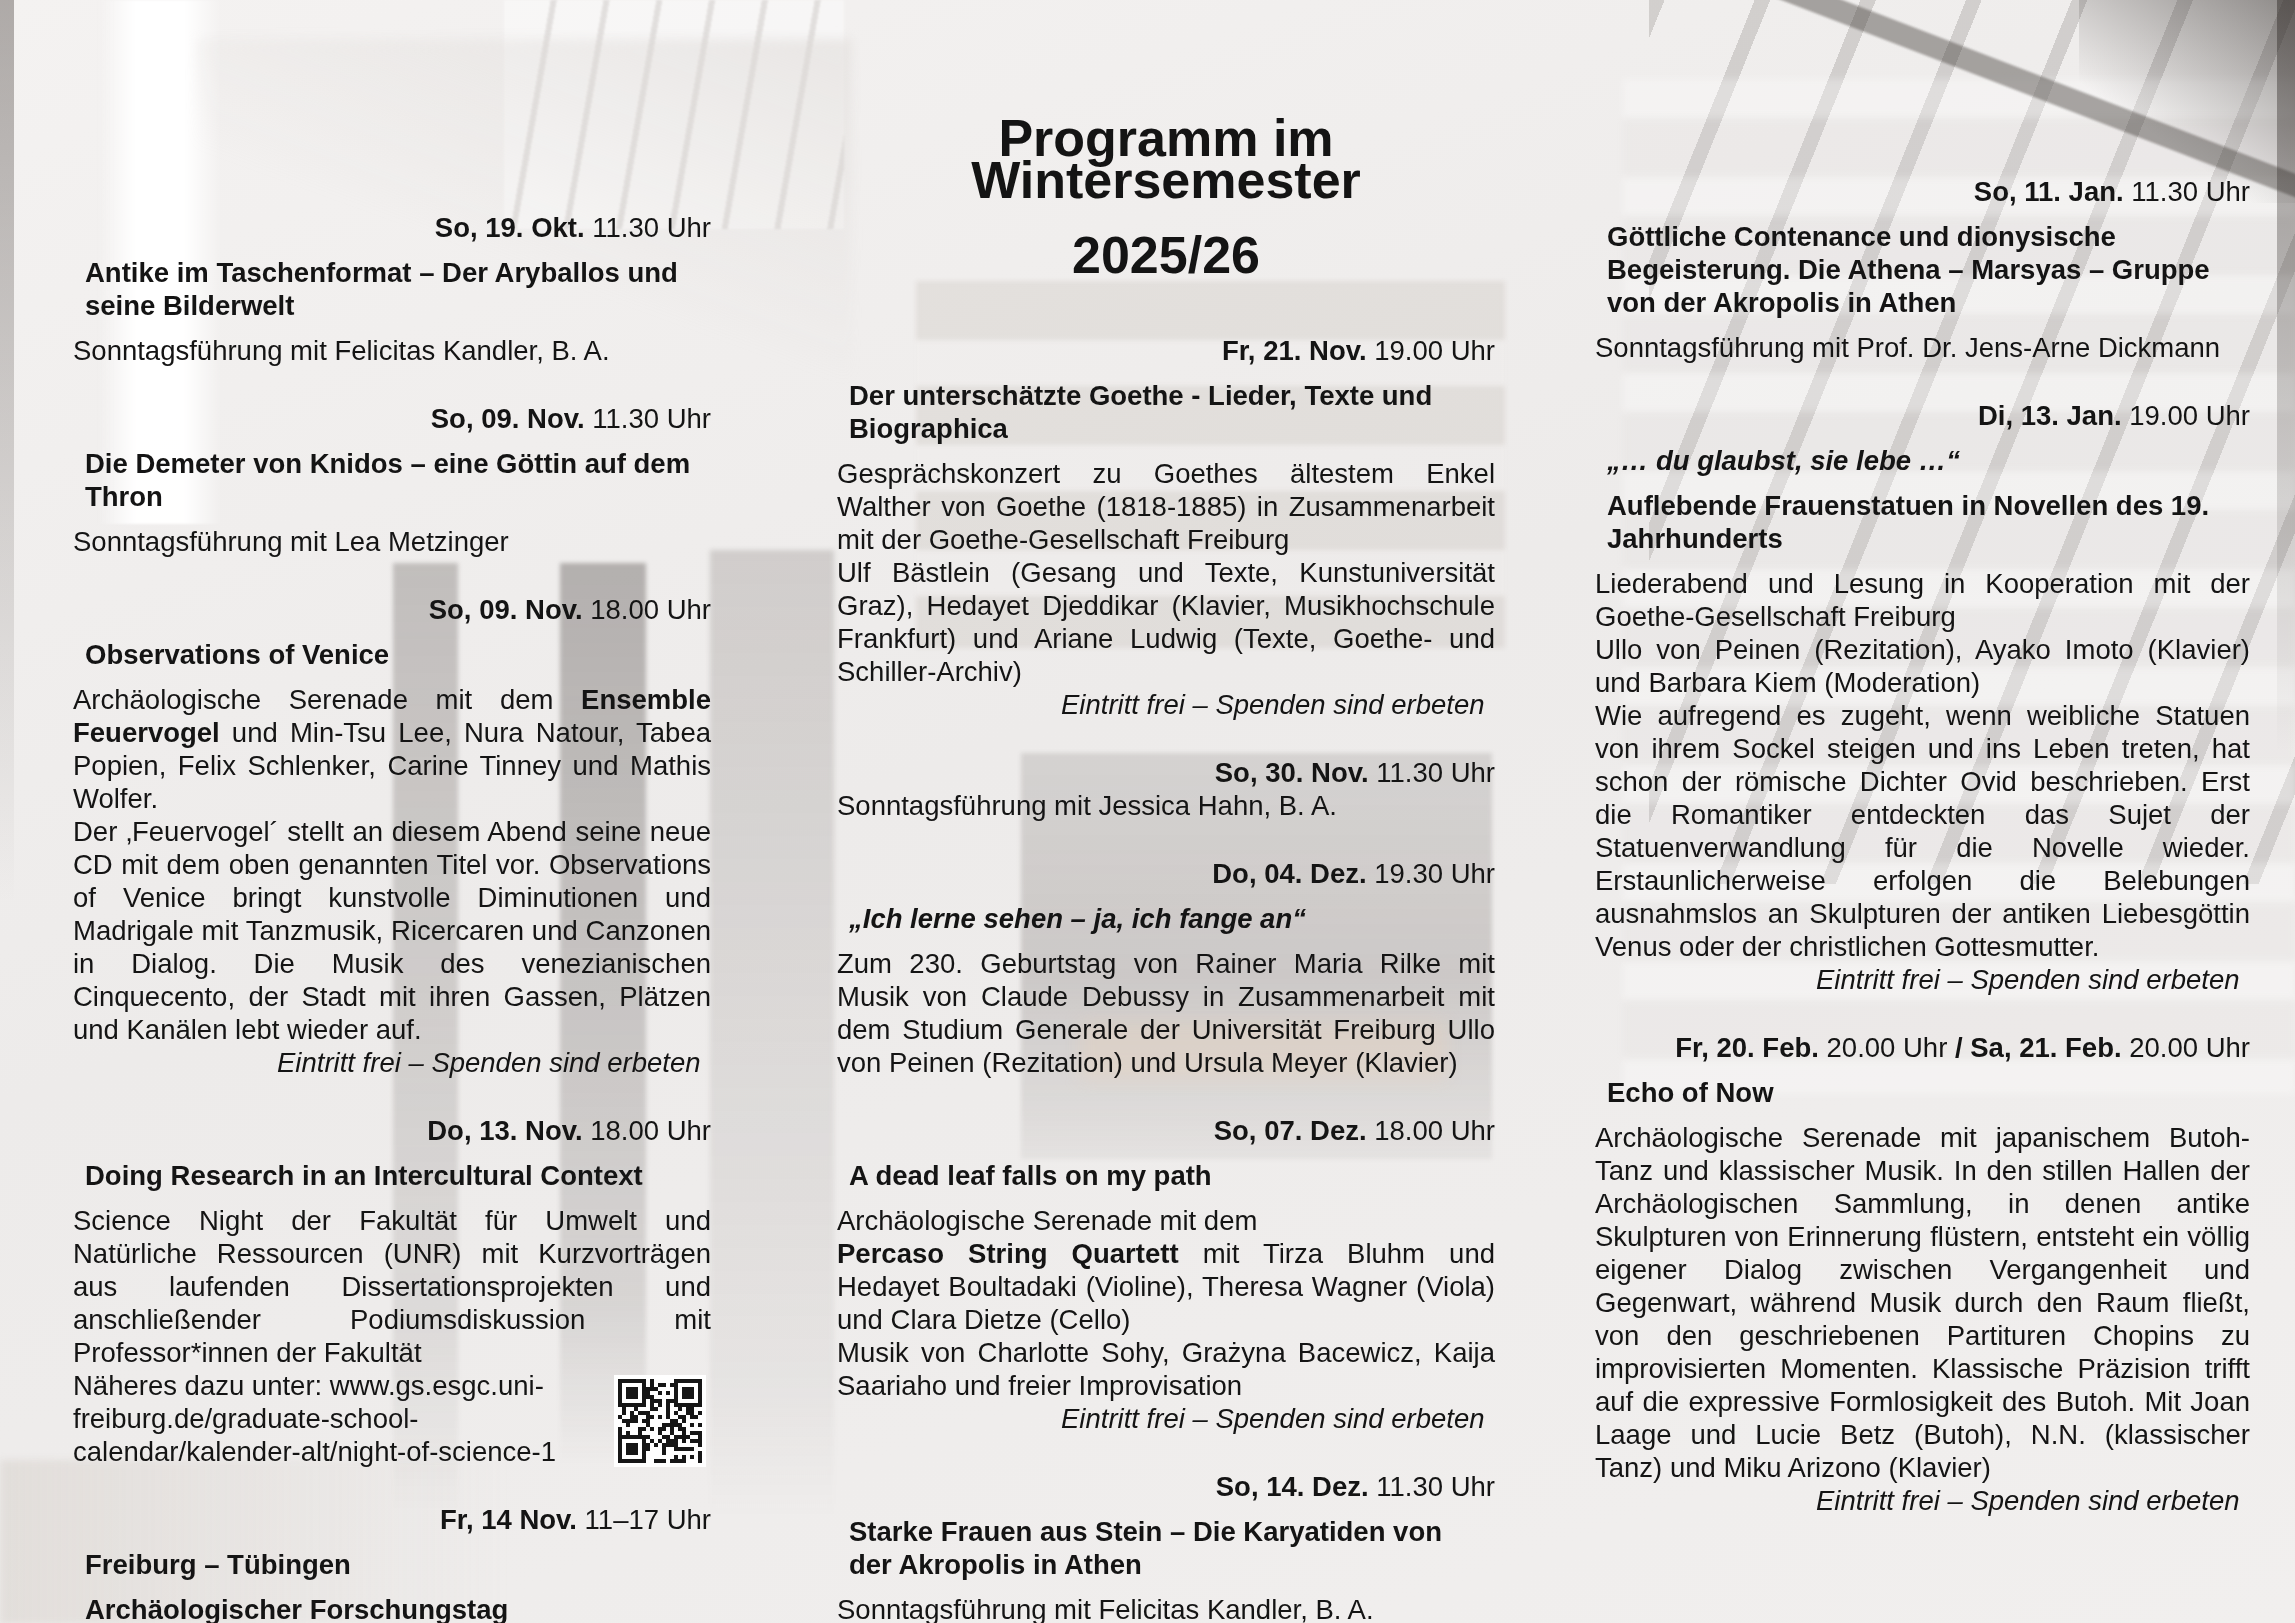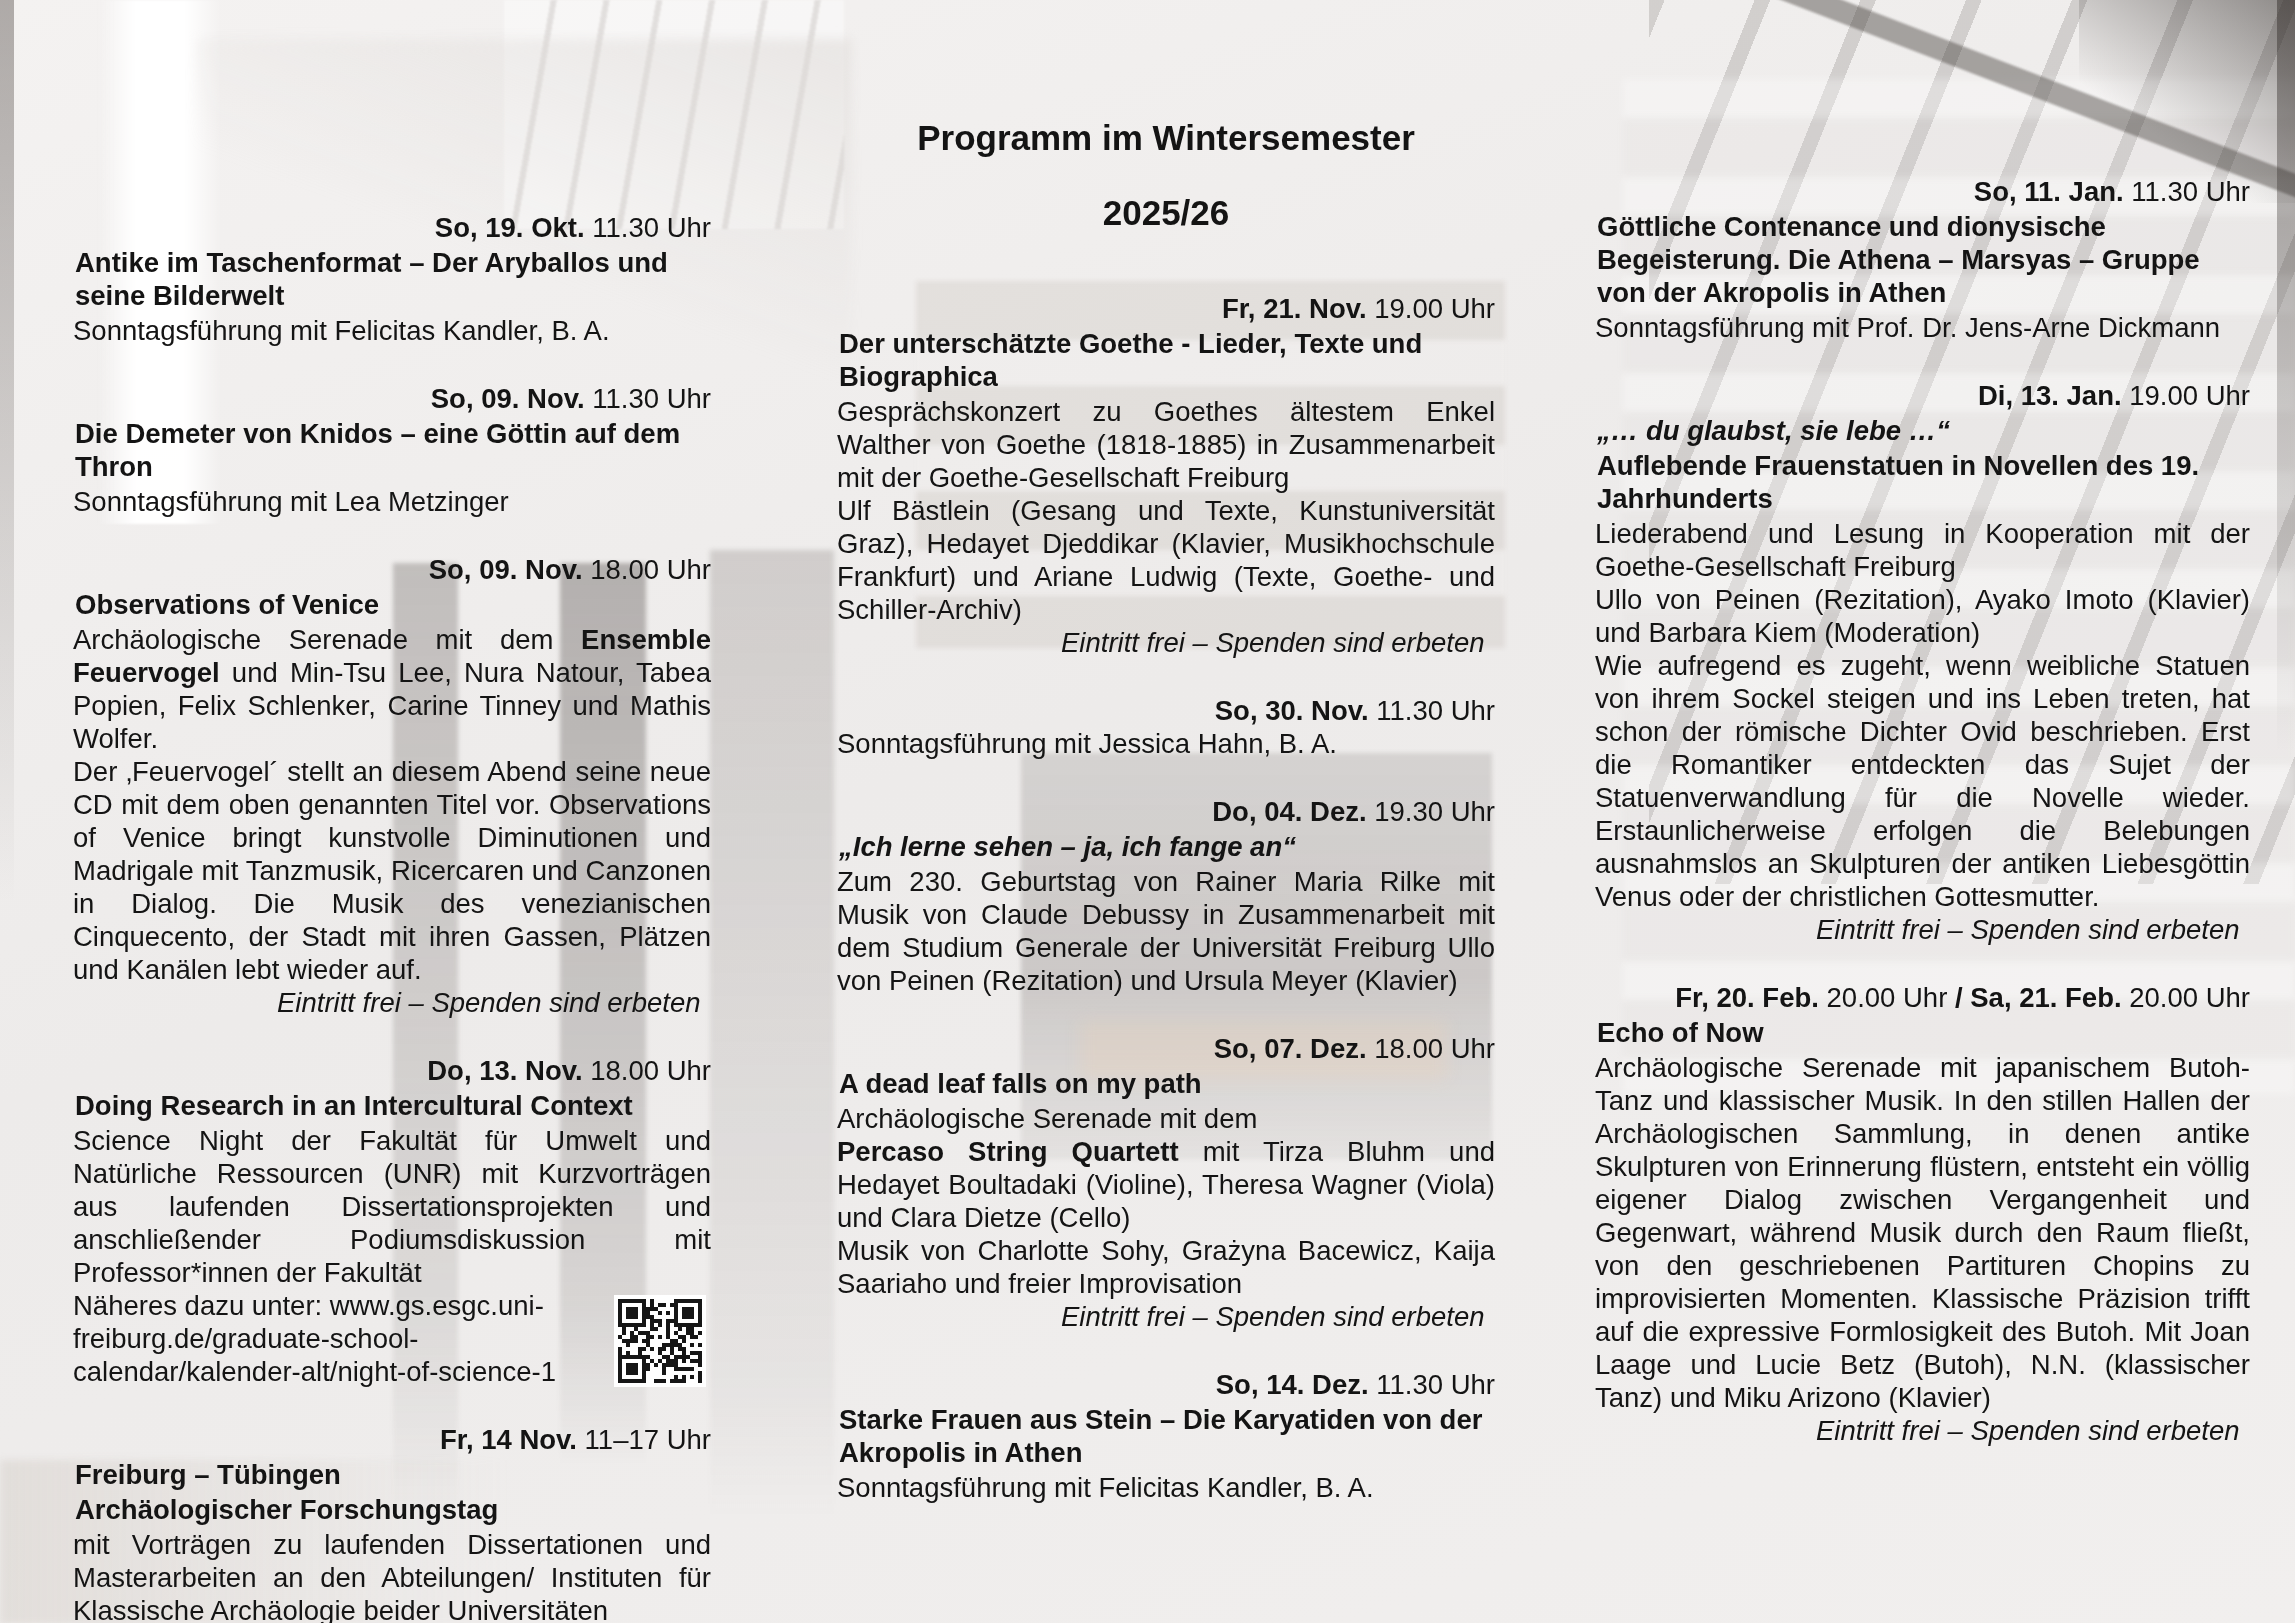--- a/index.html
+++ b/index.html
@@ -29,27 +29,27 @@
   .ph-corner{right:0;top:0;width:216px;height:203px;background:linear-gradient(215deg,rgba(45,40,37,.5),rgba(45,40,37,0) 66%);}
   .ph-right-edge{right:0;top:0;width:18.3px;height:753px;background:linear-gradient(180deg,rgba(50,44,41,.48),rgba(50,44,41,0));}
   .ph-bottom-left{left:0;top:1460px;width:511px;height:164px;background:linear-gradient(90deg,rgba(196,186,176,.28),rgba(196,186,176,0));filter:blur(3.9px);}
 
   
   .col{position:absolute;z-index:2;font-size:27.5px;line-height:33px;}
   .col1{left:73px;top:211px;width:638px;}
   .col2{left:837px;top:117px;width:658px;}
   .col3{left:1595px;top:175px;width:655px;}
 
-  .main-title{font-weight:700;font-size:35px;line-height:42px;text-align:center;margin:0 0 58px 0;}
+  .main-title{font-weight:700;font-size:52px;line-height:42px;text-align:center;margin:0 0 58px 0;}
   .main-title .mt1{margin-bottom:33px;}
 
   .event{margin-bottom:35px;}
   .event:last-child{margin-bottom:0;}
   .date{text-align:right;margin:0;}
-  .title{font-weight:700;margin:2px;}
+  .title{font-weight:700;margin:12px;}
   p.body{margin:0;text-align:justify;hyphens:auto;-webkit-hyphens:auto;}
   p.body.url{overflow-wrap:anywhere;text-align:left;}
   .footer{font-style:italic;text-align:right;padding-right:10.5px;}
   .b{font-weight:700;}
   .i{font-style:italic;}
 
   
   .event.has-qr{position:relative;}
   .event.has-qr p.body.narrow{margin-right:115px;}
   .qr{

